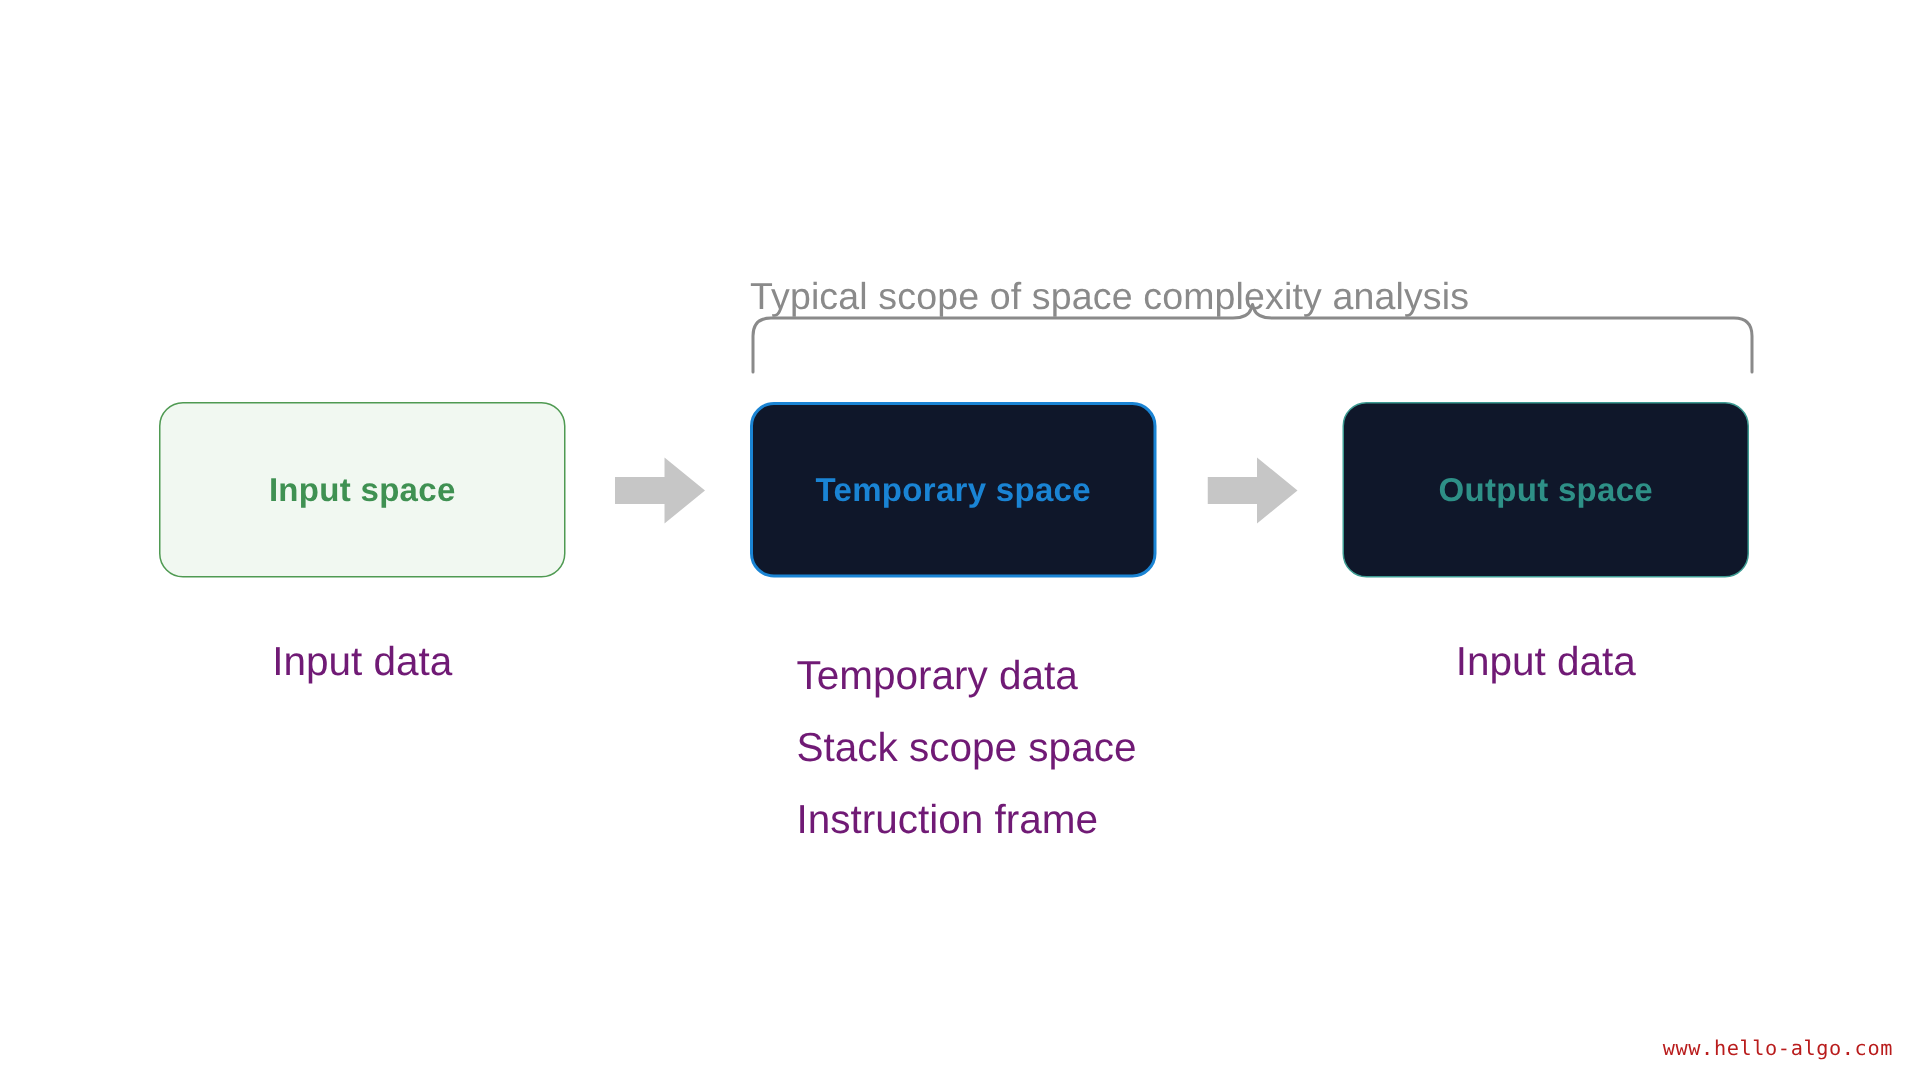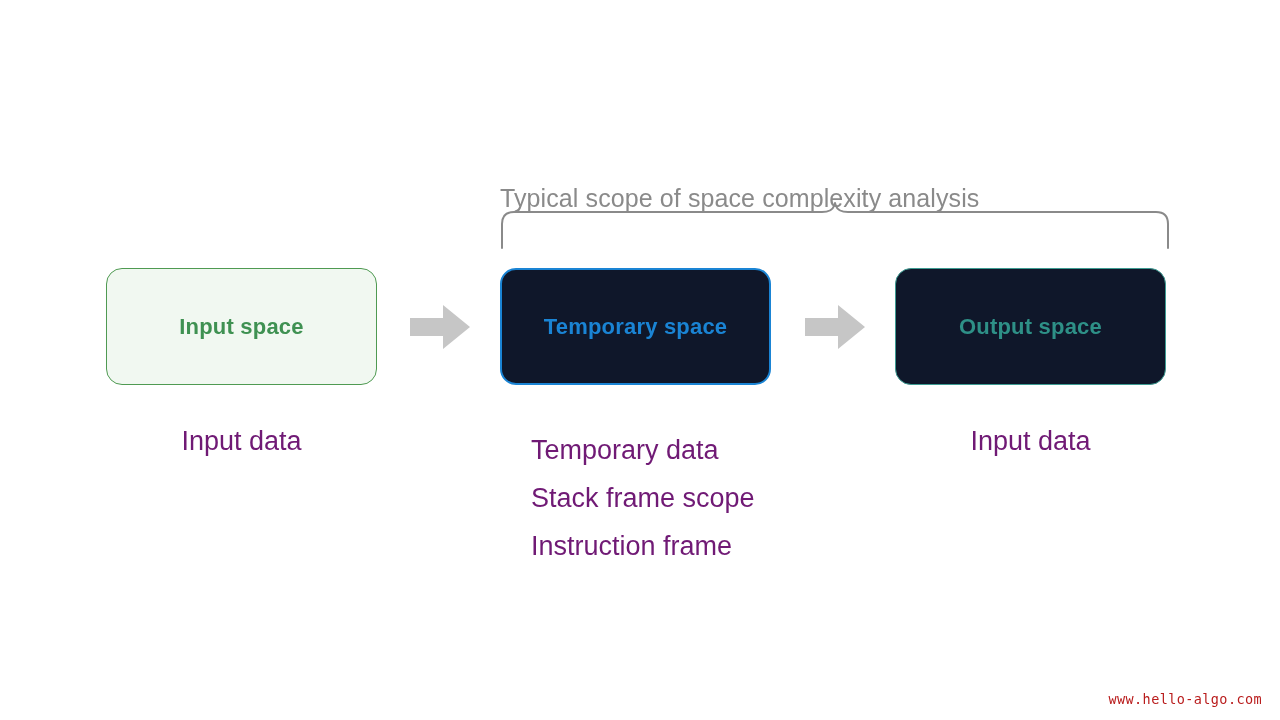--- a/index.html
+++ b/index.html
@@ -171,21 +171,21 @@
   </svg>
 
   <svg class="arrow-svg arrow-2" viewBox="0 0 62 48" xmlns="http://www.w3.org/2000/svg">
     <path d="M 0 15 L 33 15 L 33 2 L 60 24 L 33 46 L 33 33 L 0 33 Z" fill="#c6c6c6"></path>
   </svg>
 
   <div class="caption cap-input">Input data</div>
 
   <div class="cap-temp-col">
     <span class="caption">Temporary data</span>
-    <span class="caption">Stack frame scope</span>
+    <span class="caption">Stack scope space</span>
     <span class="caption">Instruction frame</span>
   </div>
 
   <div class="caption cap-output">Input data</div>
 
   <div class="watermark">www.hello-algo.com</div>
 
 </div>
 
 </body></html>

